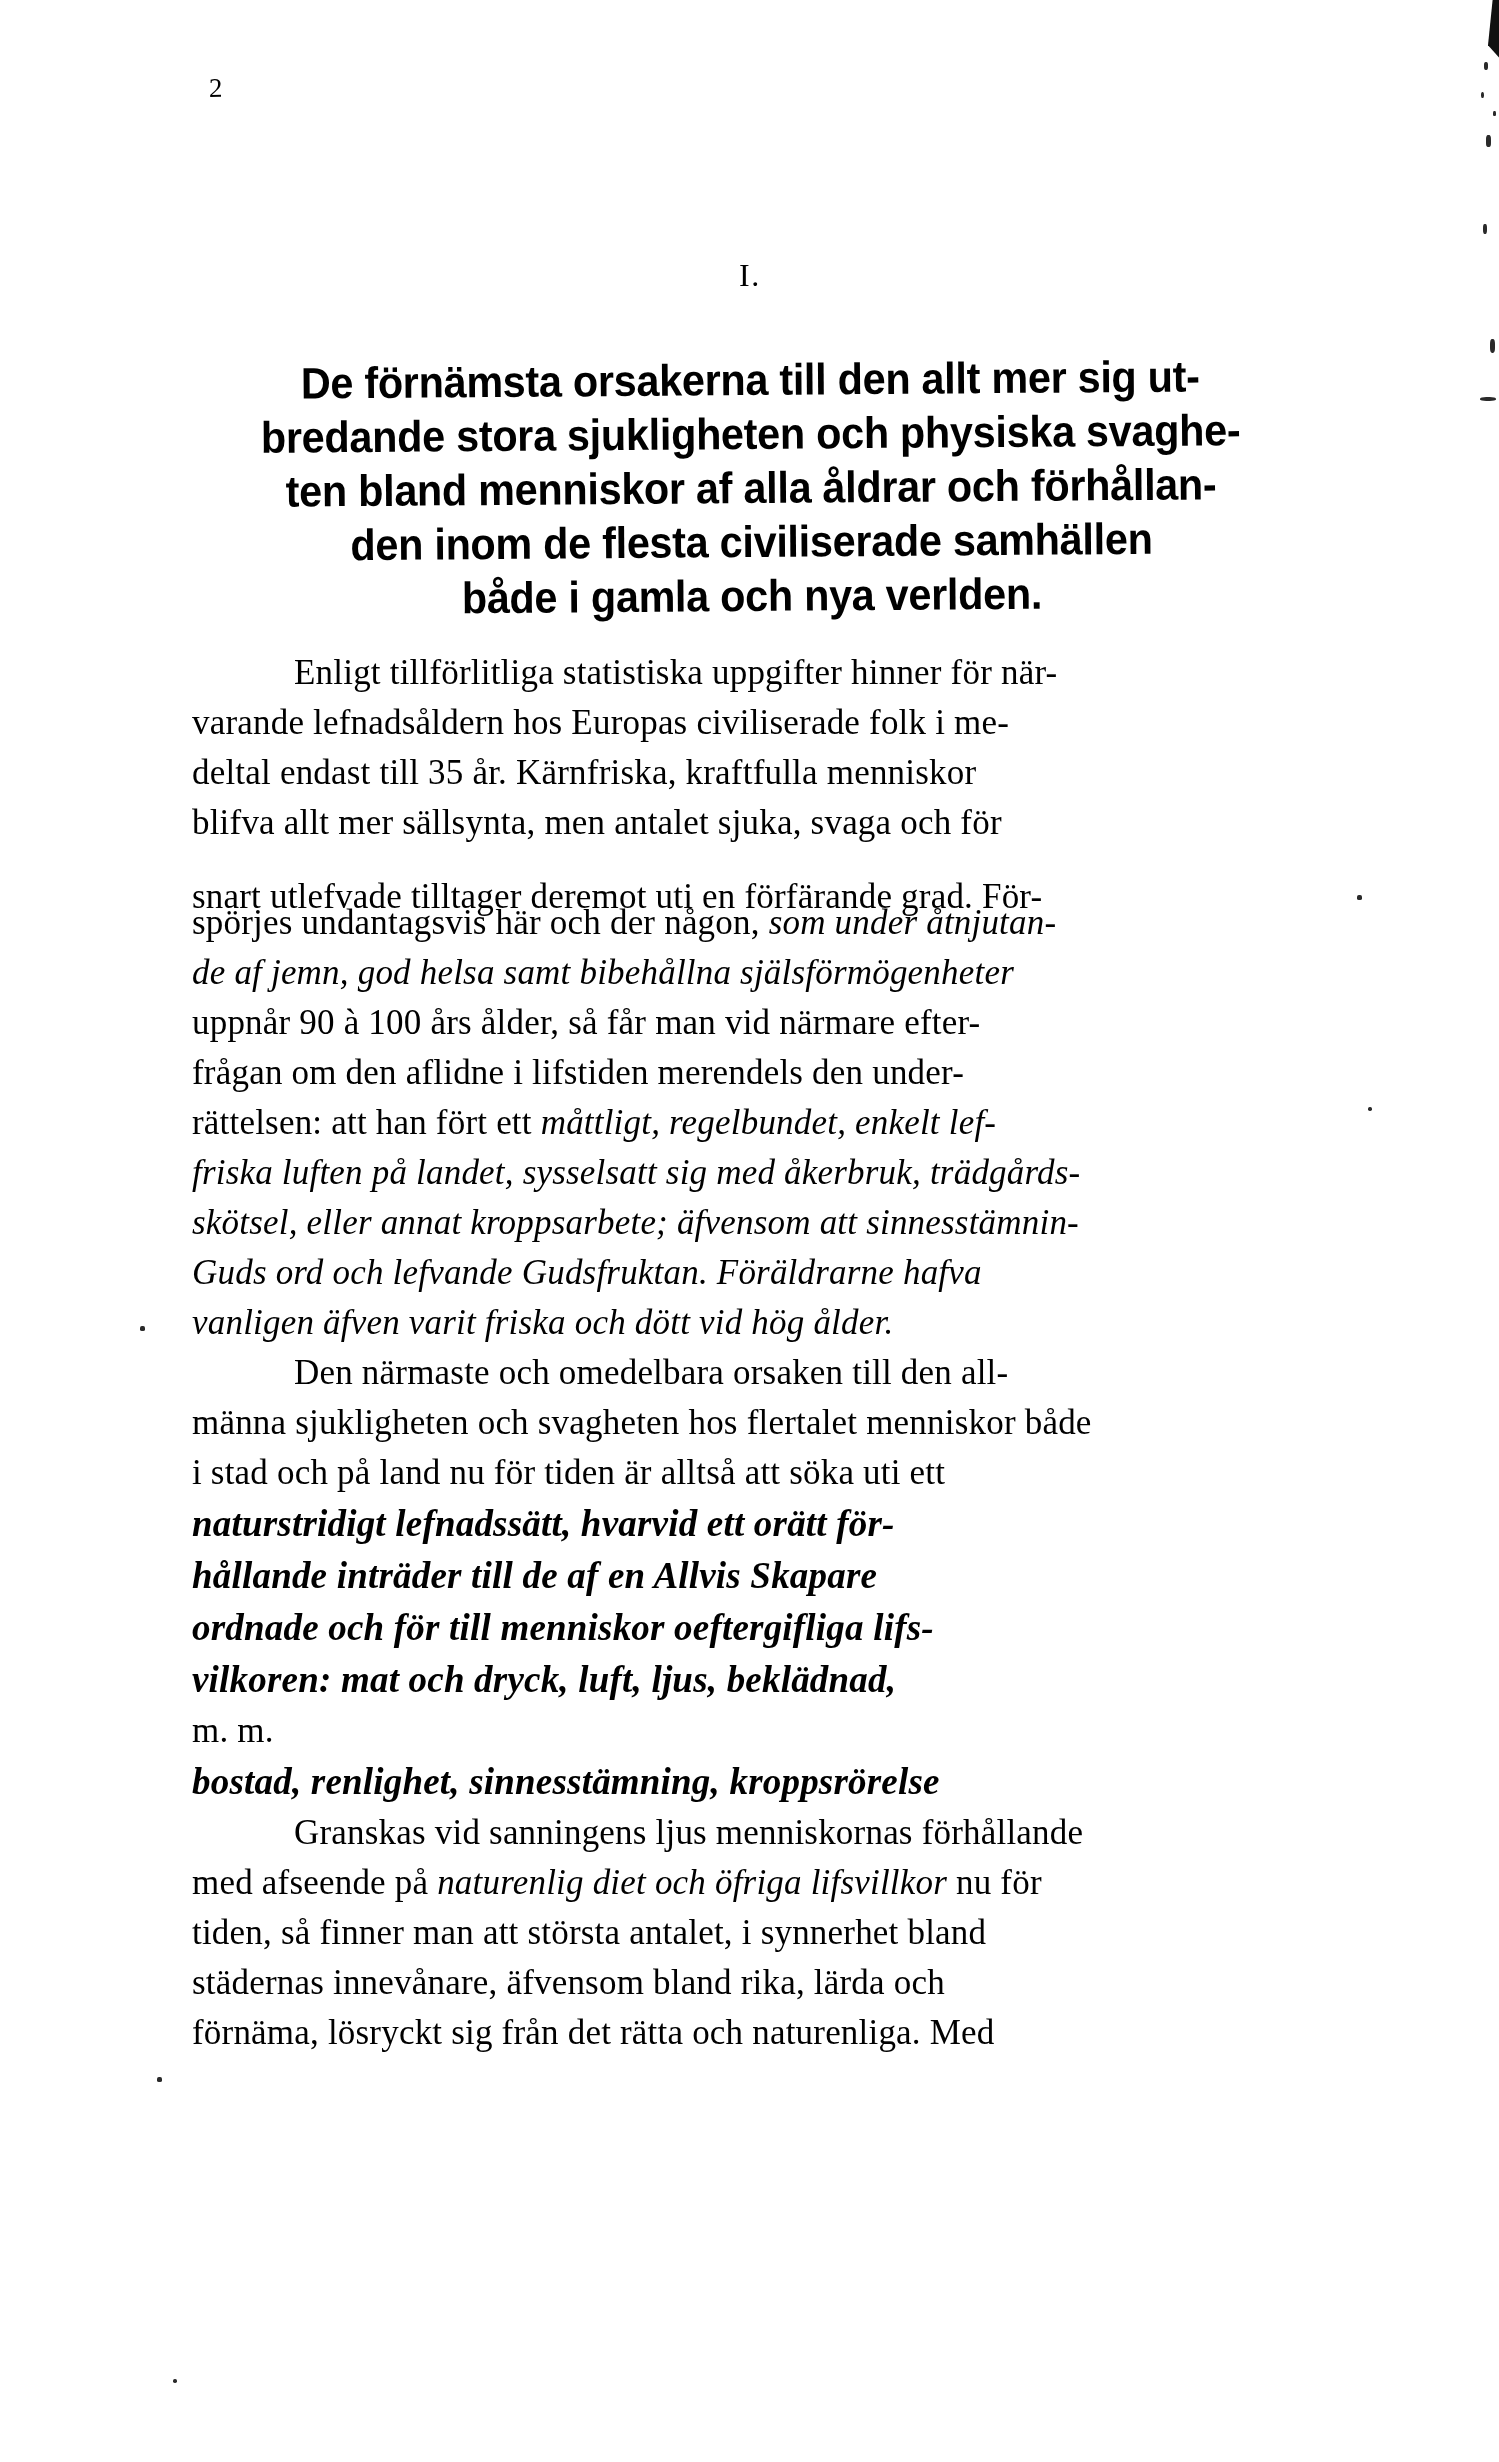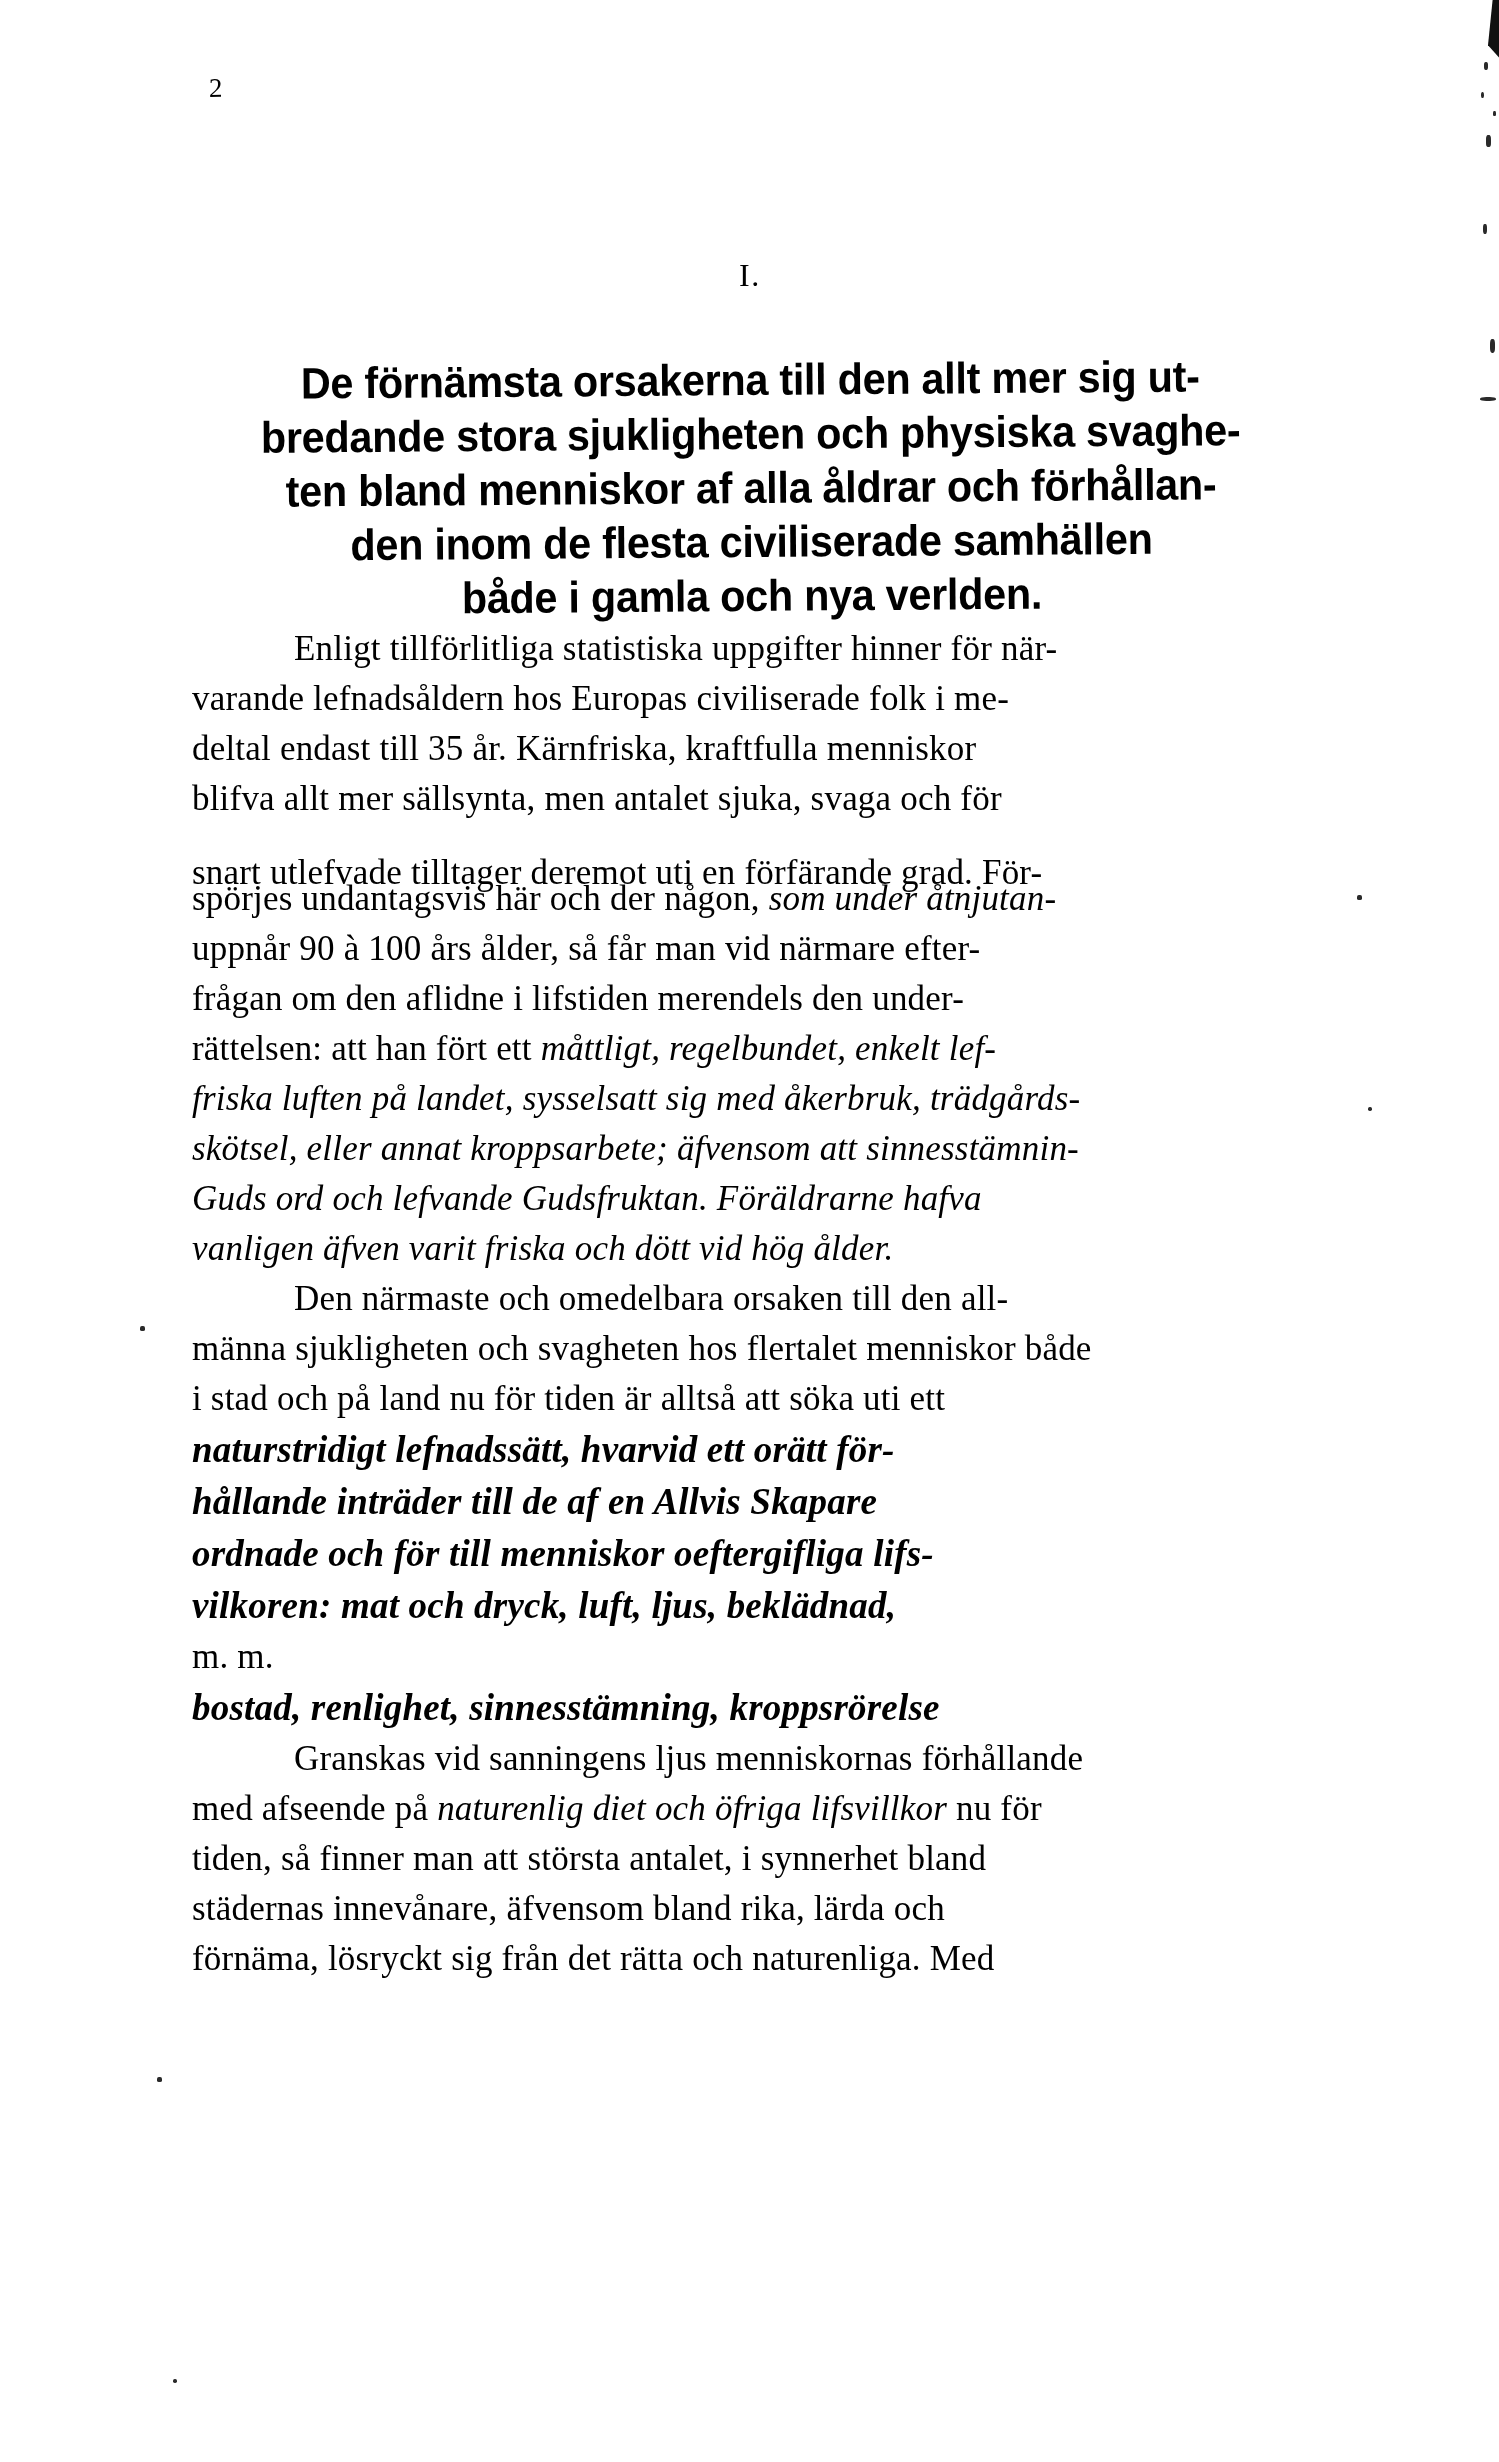--- a/index.html
+++ b/index.html
@@ -72,21 +72,21 @@
   #title .tline {
     display: block;
     white-space: nowrap;
     transform: scaleX(0.94);
   }
 
   
   #body-column {
     position: absolute;
     left: 192px;
-    top: 624px;
+    top: 648px;
     width: 1156px;
   }
 
   .ln {
     display: block;
     position: relative;
     height: 50px;
     white-space: nowrap;
     font-size: 35px;
     line-height: 50px;
@@ -148,20 +148,21 @@
     </h1>
 
   <div id="body-column">
       <div>
         <div class="ln r0"><span class="inner indent" style="transform: scaleX(1);"><span>Enligt tillförlitliga statistiska uppgifter hinner för när-</span></span></div>
         <div class="ln r0"><span class="inner" style="transform: scaleX(1);"><span>varande lefnadsåldern hos Europas civiliserade folk i me-</span></span></div>
         <div class="ln r0"><span class="inner" style="transform: scaleX(1);"><span>deltal endast till 35 år. Kärnfriska, kraftfulla menniskor</span></span></div>
         <div class="ln r0"><span class="inner" style="transform: scaleX(1);"><span>blifva allt mer sällsynta, men antalet sjuka, svaga och för</span></span></div>
         <div class="ln r1"><span class="inner" style="transform: scaleX(1); margin-top: 24px;"><span>snart utlefvade tilltager deremot uti en förfärande grad. För-</span></span></div>
         <div class="ln r1"><span class="inner" style="transform: scaleX(1);"><span>spörjes undantagsvis här och der någon, </span><span class="i">som under åtnjutan-</span></span></div>
+        <div class="ln r1"><span class="inner" style="transform: scaleX(1);"><span class="i">de af jemn, god helsa samt bibehållna själsförmögenheter</span></span></div>
         <div class="ln r1"><span class="inner" style="transform: scaleX(1);"><span>uppnår 90 à 100 års ålder, så får man vid närmare efter-</span></span></div>
         <div class="ln r2"><span class="inner" style="transform: scaleX(1);"><span>frågan om den aflidne i lifstiden merendels den under-</span></span></div>
         <div class="ln r2"><span class="inner" style="transform: scaleX(1);"><span>rättelsen: att han fört ett </span><span class="i">måttligt, regelbundet, enkelt lef-</span></span></div>
         <div class="ln r2"><span class="inner" style="transform: scaleX(1);"><span class="i">friska luften på landet, sysselsatt sig med åkerbruk, trädgårds-</span></span></div>
         <div class="ln r3"><span class="inner" style="transform: scaleX(1);"><span class="i">skötsel, eller annat kroppsarbete; äfvensom att sinnesstämnin-</span></span></div>
         <div class="ln r3"><span class="inner" style="transform: scaleX(1);"><span class="i">Guds ord och lefvande Gudsfruktan.</span><span>   </span><span class="i">Föräldrarne hafva</span></span></div>
         <div class="ln r3"><span class="inner" style="transform: scaleX(1);"><span class="i">vanligen äfven varit friska och dött vid hög ålder.</span></span></div>
       </div>
       <div>
         <div class="ln r4"><span class="inner indent" style="transform: scaleX(1);"><span>Den närmaste och omedelbara orsaken till den all-</span></span></div>

